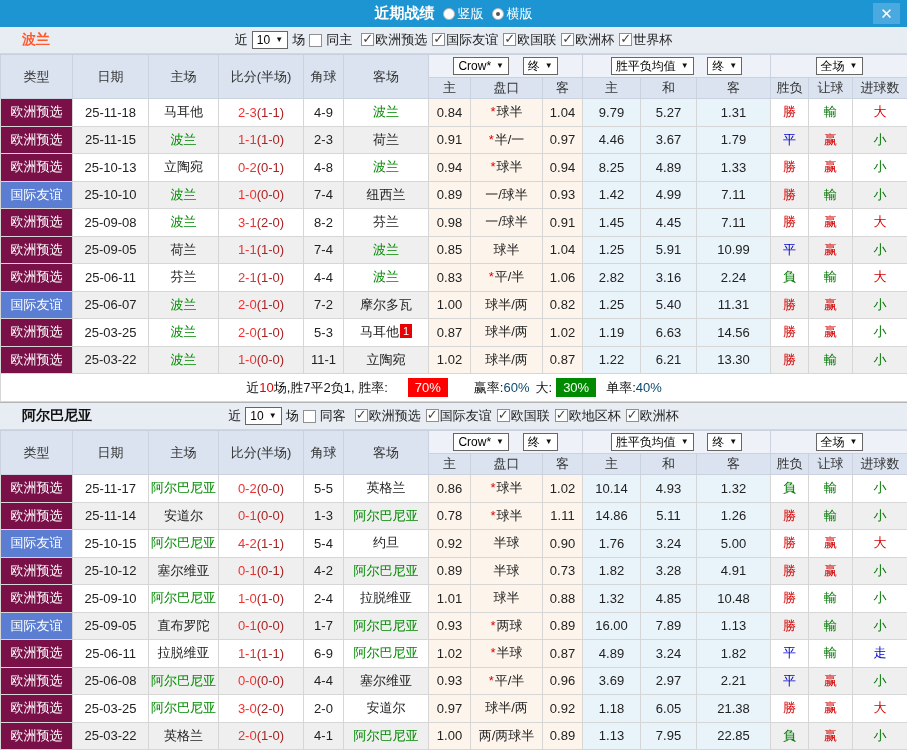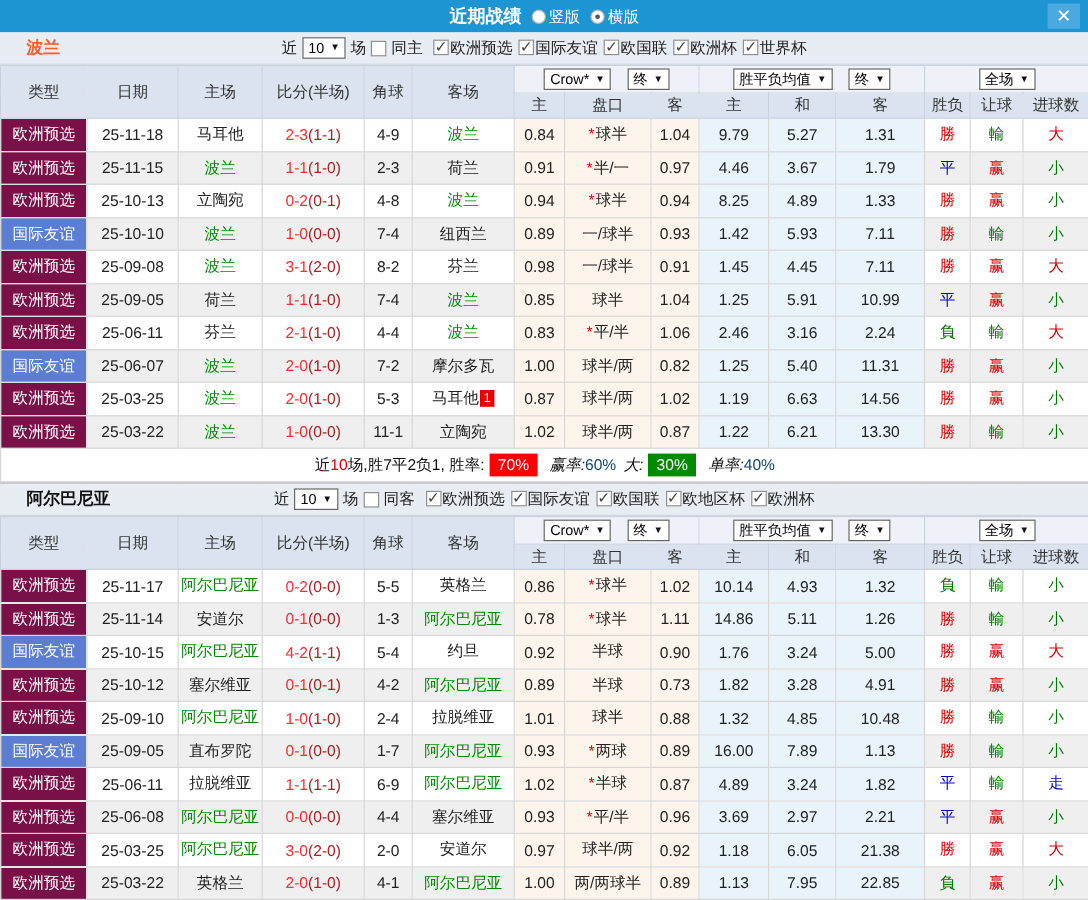--- a/index.html
+++ b/index.html
@@ -49,25 +49,25 @@
   .score-m { color:#f43030; }
   .score-h { color:#aa2222; }
   .red { color:#d40000; }
   .green { color:#007700; }
   .blue { color:#0000cc; }
   .star { color:#e00000; margin-right:1px; }
   .badge { background:#e80000; color:#fff; font-size:11px; line-height:14px; display:inline-block; padding:0 3px; margin-left:1px; vertical-align:1px; }
 
   
   tr.summary td { height:28px; font-size:13px; color:#111; background:#fff; }
-  .badge-red { background:#ff0000; color:#fff; padding:2px 7px; margin:0 4px; }
+  .badge-red { background:#ff0000; color:#fff; padding:2px 7px; margin:0 20px; }
   .badge-green { background:#008a00; color:#fff; padding:2px 7px; margin:0 4px; }
   .sum-blue { color:#0c4a6e; }
   .sum-red { color:#e00000; }
-  tr.summary .gap { margin-left:6px;font-style:italic; }
+  tr.summary .gap { margin-left:6px; }
 </style>
 </head>
 <body>
 
 <div class="window">
 
   <div class="titlebar">
     <span class="ttl">近期战绩</span>
     <span class="radio"></span>
     <span class="radio-lbl">竖版</span>
@@ -221,21 +221,21 @@
             <td class="type t-friendly">国际友谊</td>
             <td class="plain">25-10-10</td>
             <td class="plain team-hl">波兰</td>
             <td class="plain"><span class="score-m">1-0</span><span class="score-h">(0-0)</span></td>
             <td class="plain">7-4</td>
             <td class="plain">纽西兰</td>
             <td class="c-odds">0.89</td>
             <td class="c-odds">一/球半</td>
             <td class="c-odds">0.93</td>
             <td class="c-avg">1.42</td>
-            <td class="c-avg">5.93</td>
+            <td class="c-avg">4.99</td>
             <td class="c-avg">7.11</td>
             <td class="plain red">勝</td>
             <td class="plain green">輸</td>
             <td class="plain green">小</td>
           </tr>
           <tr>
             <td class="type t-qual">欧洲预选</td>
             <td class="plain">25-09-08</td>
             <td class="plain team-hl">波兰</td>
             <td class="plain"><span class="score-m">3-1</span><span class="score-h">(2-0)</span></td>
@@ -271,21 +271,21 @@
           <tr>
             <td class="type t-qual">欧洲预选</td>
             <td class="plain">25-06-11</td>
             <td class="plain">芬兰</td>
             <td class="plain"><span class="score-m">2-1</span><span class="score-h">(1-0)</span></td>
             <td class="plain">4-4</td>
             <td class="plain team-hl">波兰</td>
             <td class="c-odds">0.83</td>
             <td class="c-odds"><span class="star">*</span>平/半</td>
             <td class="c-odds">1.06</td>
-            <td class="c-avg">2.46</td>
+            <td class="c-avg">2.82</td>
             <td class="c-avg">3.16</td>
             <td class="c-avg">2.24</td>
             <td class="plain green">負</td>
             <td class="plain green">輸</td>
             <td class="plain red">大</td>
           </tr>
           <tr>
             <td class="type t-friendly">国际友谊</td>
             <td class="plain">25-06-07</td>
             <td class="plain team-hl">波兰</td>

